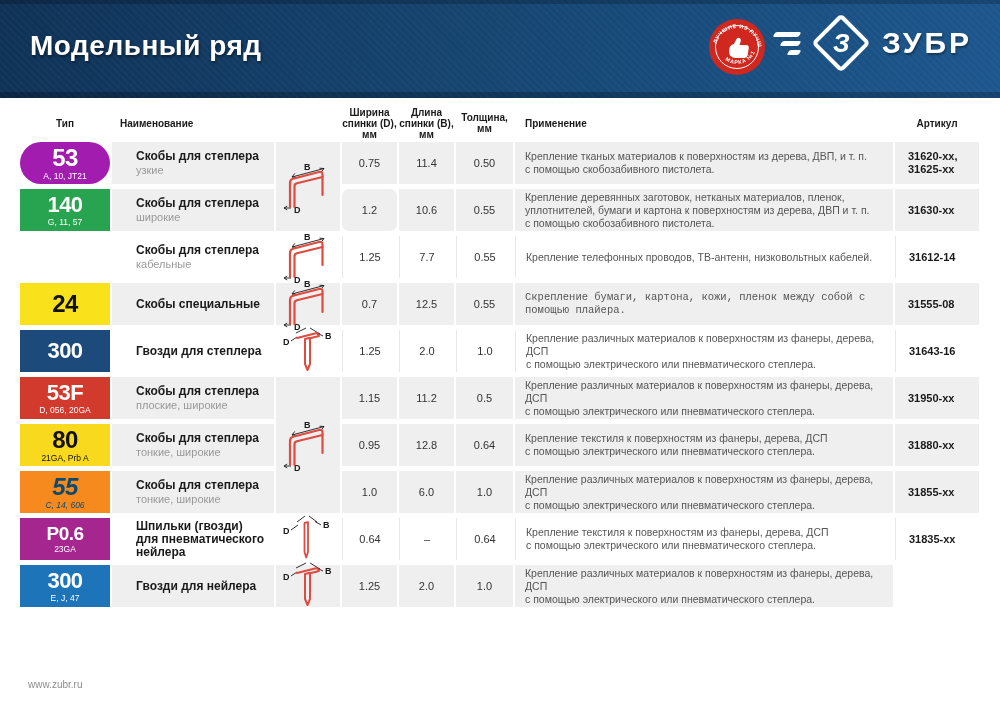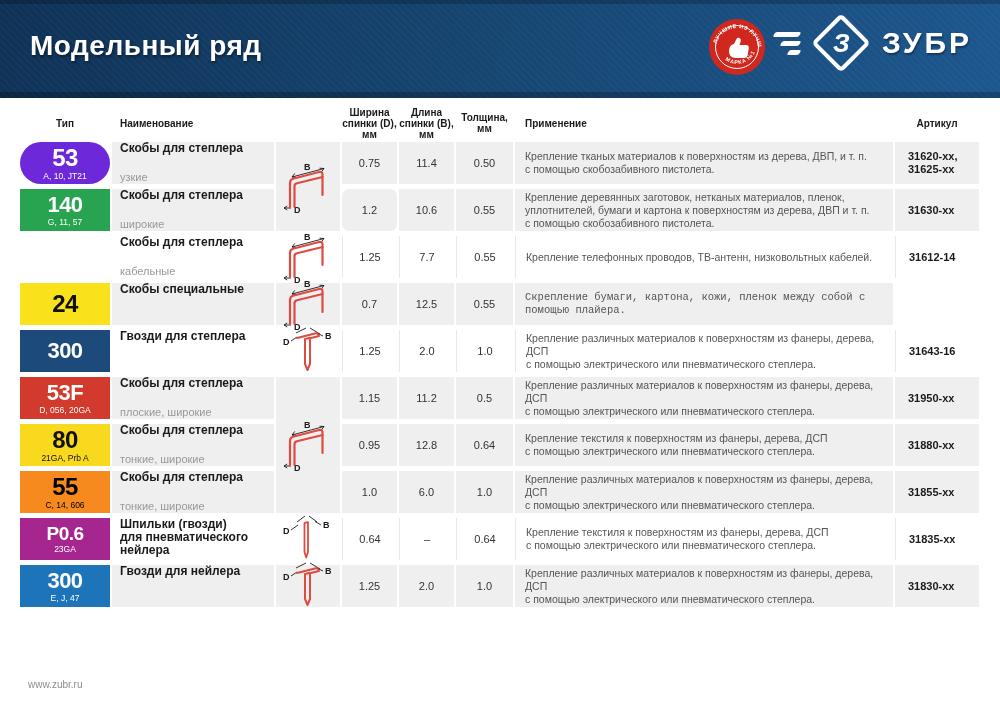--- a/index.html
+++ b/index.html
@@ -55,21 +55,21 @@
   .th.pl{padding-left:8px;}
   .th.pl2{padding-left:10px;}
   .tbody{grid-template-rows:repeat(10,42px);row-gap:5px;}
   .cell{display:flex;align-items:center;}
   .cell.g{background:#efefef;}
   .cell.w{background:#ffffff;}
   .cell.sep{border-left:1px solid #e8e8e8;}
   .badge{flex-direction:column;justify-content:center;text-align:center;}
   .badge .num{font-weight:800;line-height:1;letter-spacing:-.5px;}
   .badge .sub{font-size:8.5px;margin-top:2px;line-height:1;}
-  .namecell{flex-direction:column;align-items:flex-start;justify-content:space-between;padding-left:8px;}
+  .namecell{flex-direction:column;align-items:flex-start;justify-content:center;padding-left:24px;}
   .namecell .nm{font-size:12px;font-weight:bold;color:#1a1a1a;line-height:13px;white-space:pre-line;}
   .namecell .nsub{font-size:11px;color:#999;line-height:13px;margin-top:1px;}
   .diagram{justify-content:center;}
   .val{justify-content:center;font-size:11px;color:#333;}
   .app{padding-left:10px;padding-right:6px;font-size:10.5px;color:#555;line-height:13px;white-space:pre-line;}
   .art{padding-left:13px;font-size:11px;font-weight:bold;color:#1a1a1a;line-height:13px;white-space:pre-line;}
   
   .site{position:absolute;left:28px;top:679px;font-size:10px;color:#8d8d8d;text-decoration:none;}
 </style>
 </head>
@@ -117,21 +117,21 @@
     <div class="th c">Ширина
 спинки (D), мм</div>
     <div class="th c">Длина
 спинки (B), мм</div>
     <div class="th c">Толщина,
 мм</div>
     <div class="th pl2">Применение</div>
     <div class="th c">Артикул</div>
   </div>
   <div class="tbody" id="tbody">
-      <div class="cell badge" style="grid-area: 1 / 1; background: #6d28d9; color: rgb(255, 255, 255); border-radius: 21px;">
+      <div class="cell badge" style="grid-area: 1 / 1; background: #a21caf; color: rgb(255, 255, 255); border-radius: 21px;">
         <div class="num" style="font-size: 24px;">53</div>
         <div class="sub">A, 10, JT21</div>
       </div>
       <div class="cell namecell g" style="grid-area: 1 / 2;">
         <div class="nm">Скобы для степлера</div>
         <div class="nsub">узкие</div>
       </div>
       <div class="cell diagram g" style="grid-area: 1 / 3 / span 2;">
   <svg width="54" height="54" viewBox="0 0 54 54">
     <g fill="none" stroke="#1a1a1a" stroke-width="0.9">
@@ -217,20 +217,21 @@
     <g fill="none" stroke="#dd4b41" stroke-width="2.2" stroke-linejoin="round" stroke-linecap="round">
       <path d="M9 47 V23 Q9 19.5 12 18.7 L38 12 Q41.5 11.2 41.5 14.5 V35"></path>
       <path d="M13.5 47 V26 Q13.5 23.8 16 23.2 L41.5 17"></path>
     </g>
   </svg>
       </div>
       <div class="cell val g" style="grid-area: 4 / 4;">0.7</div>
       <div class="cell val g" style="grid-area: 4 / 5;">12.5</div>
       <div class="cell val g" style="grid-area: 4 / 6;">0.55</div>
       <div class="cell app g" style="grid-area: 4 / 7; font-family: Liberation Mono, monospace;">Скрепление бумаги, картона, кожи, пленок между собой с помощью плайера.</div>
+      <div class="cell art g" style="grid-area: 4 / 8;">31555-08</div>
       <div class="cell badge" style="grid-area: 5 / 1; background: rgb(28, 74, 122); color: rgb(255, 255, 255);">
         <div class="num" style="font-size: 22px;">300</div>
       </div>
       <div class="cell namecell w" style="grid-area: 5 / 2;">
         <div class="nm">Гвозди для степлера</div>
       </div>
       <div class="cell diagram w" style="grid-area: 5 / 3 / span 1;">
   <svg width="54" height="54" viewBox="0 0 54 54">
     <g fill="none" stroke="#1a1a1a" stroke-width="0.9">
       <path d="M15 9 L25 4 M29 4 L39 10"></path>
@@ -289,21 +290,21 @@
       <div class="cell namecell g" style="grid-area: 7 / 2;">
         <div class="nm">Скобы для степлера</div>
         <div class="nsub">тонкие, широкие</div>
       </div>
       <div class="cell val g" style="grid-area: 7 / 4;">0.95</div>
       <div class="cell val g" style="grid-area: 7 / 5;">12.8</div>
       <div class="cell val g" style="grid-area: 7 / 6;">0.64</div>
       <div class="cell app g" style="grid-area: 7 / 7;">Крепление текстиля к поверхностям из фанеры, дерева, ДСП
 с помощью электрического или пневматического степлера.</div>
       <div class="cell art g" style="grid-area: 7 / 8;">31880-xx</div>
-      <div class="cell badge" style="grid-area: 8 / 1; background: rgb(246, 138, 30); color: #000000;">
+      <div class="cell badge" style="grid-area: 8 / 1; background: rgb(246, 138, 30); color: #0c4a6e; font-style: italic;">
         <div class="num" style="font-size: 24px;">55</div>
         <div class="sub">C, 14, 606</div>
       </div>
       <div class="cell namecell g" style="grid-area: 8 / 2;">
         <div class="nm">Скобы для степлера</div>
         <div class="nsub">тонкие, широкие</div>
       </div>
       <div class="cell val g" style="grid-area: 8 / 4;">1.0</div>
       <div class="cell val g" style="grid-area: 8 / 5;">6.0</div>
       <div class="cell val g" style="grid-area: 8 / 6;">1.0</div>
@@ -359,17 +360,16 @@
       <path d="M16 14 L36 9 L38 12 L30 14"></path>
       <path d="M24 15 L29 13.8 V40 L26.5 46 L24 40 Z"></path>
     </g>
   </svg>
       </div>
       <div class="cell val g" style="grid-area: 10 / 4;">1.25</div>
       <div class="cell val g" style="grid-area: 10 / 5;">2.0</div>
       <div class="cell val g" style="grid-area: 10 / 6;">1.0</div>
       <div class="cell app g" style="grid-area: 10 / 7;">Крепление различных материалов к поверхностям из фанеры, дерева, ДСП
 с помощью электрического или пневматического степлера.</div>
-      <div class="cell art g" style="grid-area: 10 / 8;">31830-xx</div>
     </div>
 </main>
 
 <a class="site">www.zubr.ru</a>
 
 </body></html>

